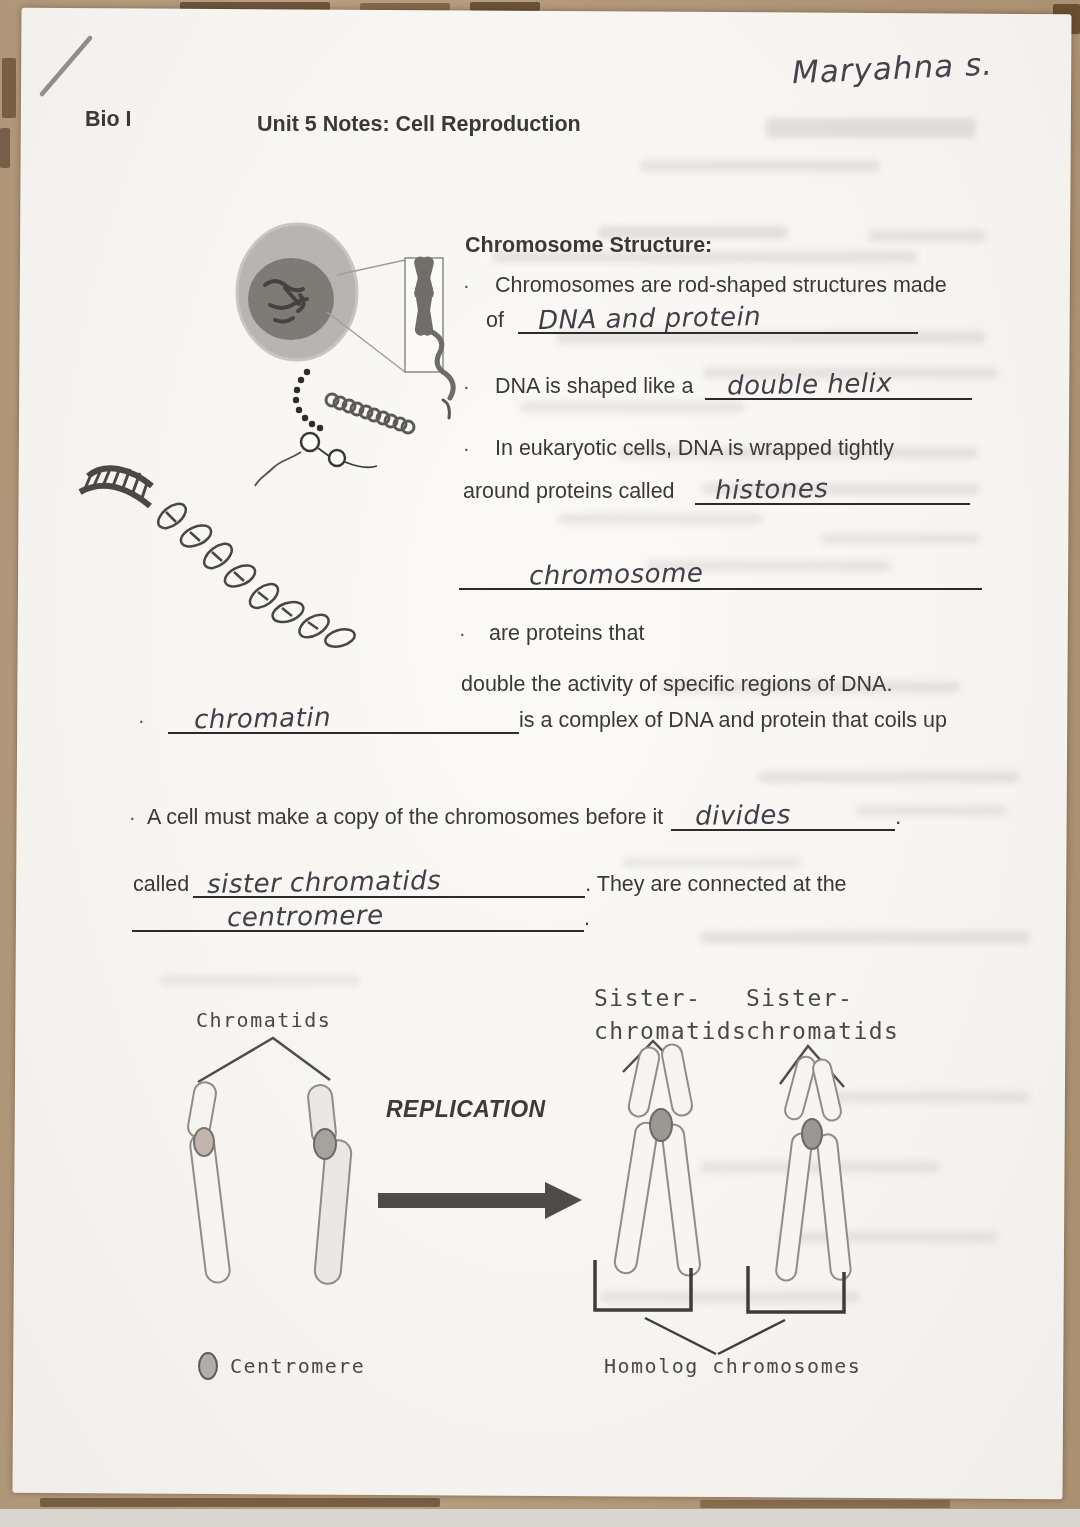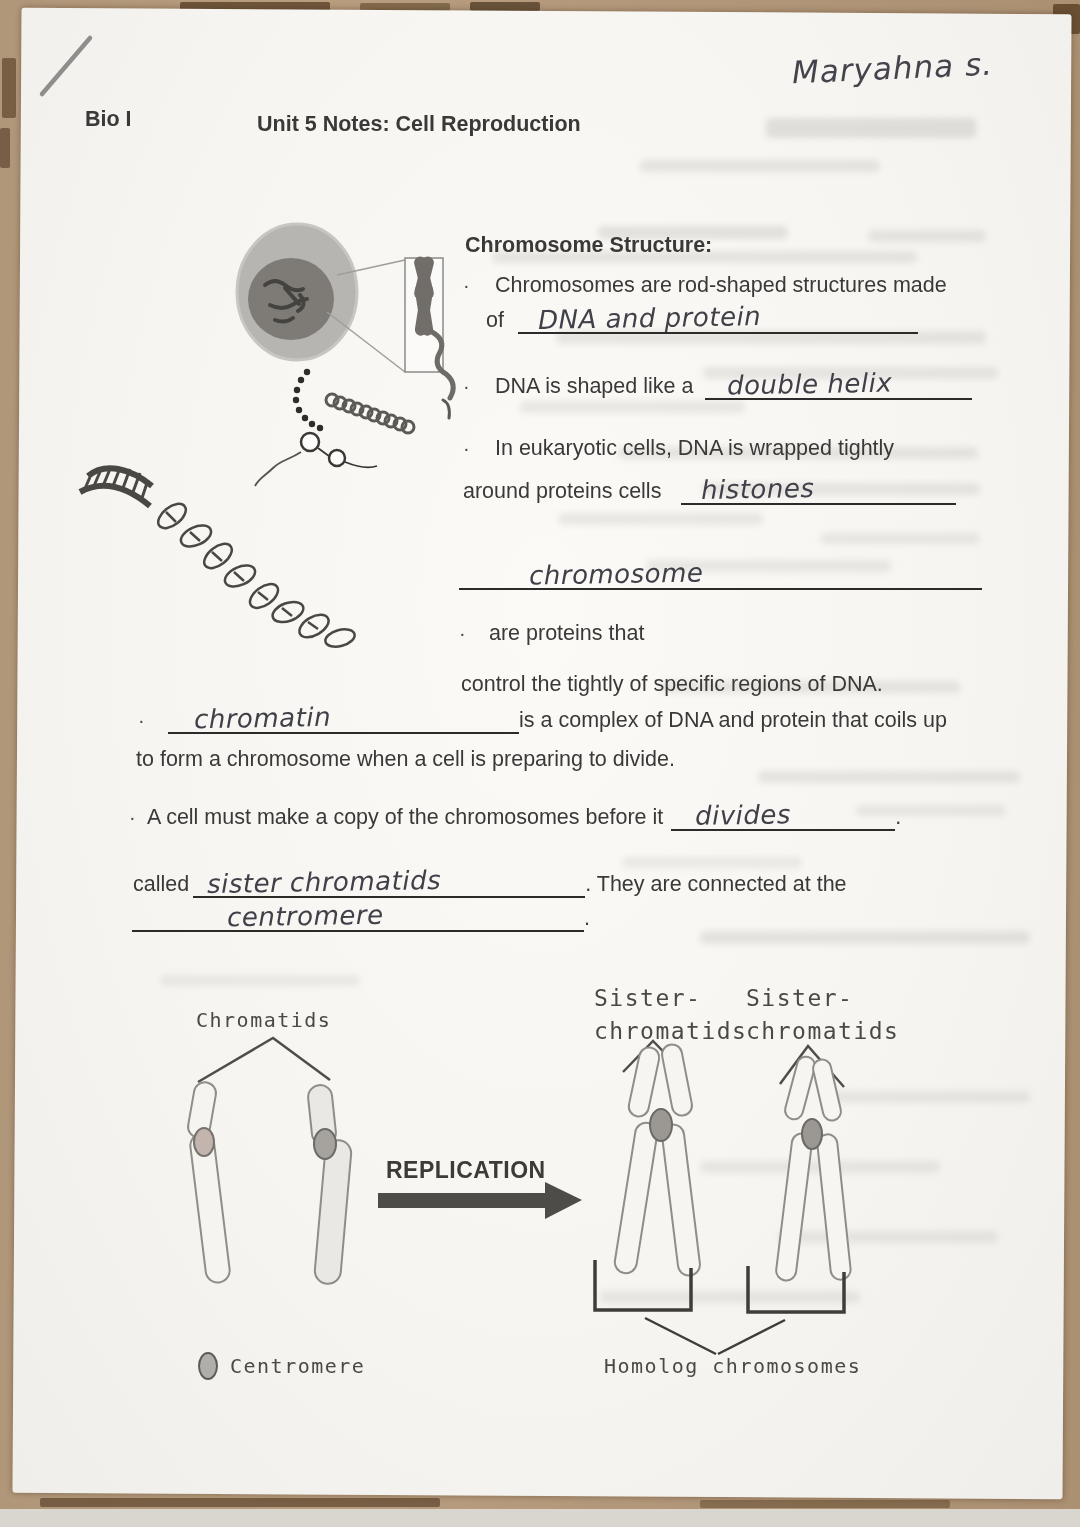--- a/index.html
+++ b/index.html
@@ -80,29 +80,28 @@
     <div class="name">Maryahna s.</div>
 
     <div class="t bold" style="left:465px;top:216px;">Chromosome Structure:</div>
 
     <div class="t" style="left:463px;top:272px;"><span class="bullet">·</span><span>Chromosomes are rod-shaped structures made</span></div>
     <div class="t" style="left:450px;top:302px;margin-left:36px;"><span>of</span><span class="ul" style="width:400px;margin-left:14px;"><span class="hw hw-in" style="left:20px;">DNA and protein</span></span></div>
 
     <div class="t" style="left:463px;top:368px;"><span class="bullet">·</span><span>DNA is shaped like a</span><span class="ul" style="width:267px;margin-left:12px;"><span class="hw hw-in" style="left:22px;">double helix</span></span></div>
 
     <div class="t" style="left:463px;top:435px;"><span class="bullet">·</span><span>In eukaryotic cells, DNA is wrapped tightly</span></div>
-    <div class="t" style="left:463px;top:473px;"><span>around proteins cells</span><span class="ul" style="width:275px;margin-left:20px;"><span class="hw hw-in" style="left:20px;">histones</span></span></div>
+    <div class="t" style="left:463px;top:473px;"><span>around proteins called</span><span class="ul" style="width:275px;margin-left:20px;"><span class="hw hw-in" style="left:20px;">histones</span></span></div>
 
     <div class="t" style="left:459px;top:558px;"><span class="ul" style="width:523px;"><span class="hw hw-in" style="left:70px;">chromosome</span></span></div>
 
     <div class="t" style="left:459px;top:620px;"><span class="bullet sm">·</span><span style="margin-left:12px;">are proteins that</span></div>
-    <div class="t" style="left:461px;top:671px;">control the tightly of specific regions of DNA.</div>
+    <div class="t" style="left:461px;top:671px;">double the activity of specific regions of DNA.</div>
 
     <div class="t" style="left:138px;top:702px;"><span class="bullet sm">·</span><span class="ul" style="width:351px;margin-left:12px;"><span class="hw hw-in" style="left:26px;">chromatin</span></span><span>is a complex of DNA and protein that coils up</span></div>
-    <div class="t" style="left:136px;top:746px;">to form a chromosome when a cell is preparing to divide.</div>
 
     <div class="t" style="left:117px;top:799px;margin-left:12px;"><span class="bullet sm">·</span><span>A cell must make a copy of the chromosomes before it</span><span class="ul" style="width:224px;margin-left:8px;"><span class="hw hw-in" style="left:24px;">divides</span></span><span>.</span></div>
     <div class="t" style="left:133px;top:866px;"><span>called</span><span class="ul" style="width:392px;margin-left:4px;"><span class="hw hw-in" style="left:14px;">sister chromatids</span></span><span>. They are connected at the</span></div>
     <div class="t" style="left:132px;top:900px;"><span class="ul" style="width:452px;"><span class="hw hw-in" style="left:95px;">centromere</span></span><span>.</span></div>
 
     <svg style="left:60px;top:200px;" width="420" height="480" viewBox="0 0 420 480">
       <g>
         <ellipse cx="237" cy="92" rx="60" ry="68" fill="#b7b5b1" stroke="#c8c6c2" stroke-width="3"></ellipse>
         <ellipse cx="231" cy="99" rx="43" ry="41" fill="#7e7b77"></ellipse>
         <g stroke="#45433f" stroke-width="4" fill="none" stroke-linecap="round">
@@ -260,21 +259,21 @@
         <path d="M608,306 L608,352 L704,352 L704,312"></path>
       </g>
       <g stroke="#3f3d3a" stroke-width="2.5">
         <path d="M505,358 L576,394"></path>
           <path d="M645,360 L578,394"></path>
       </g>
       <ellipse cx="68" cy="406" rx="9" ry="13" fill="#b1aea9" stroke="#5e5b57" stroke-width="2"></ellipse>
     </svg>
 
     <div class="mono-label" style="left:196px;top:1006px;font-size:20px;">Chromatids</div>
-    <div class="repl" style="left:386px;top:1157px;">REPLICATION</div>
+    <div class="repl" style="left:386px;top:1096px;font-style:italic;">REPLICATION</div>
     <div class="mono-label" style="left:594px;top:982px;">
       <div>Sister-</div>
       <div>chromatids</div>
     </div>
     <div class="mono-label" style="left:746px;top:982px;">
       <div>Sister-</div>
       <div>chromatids</div>
     </div>
     <div class="mono-label" style="left:230px;top:1352px;font-size:20px;">Centromere</div>
     <div class="mono-label" style="left:604px;top:1352px;font-size:20px;">Homolog chromosomes</div>

